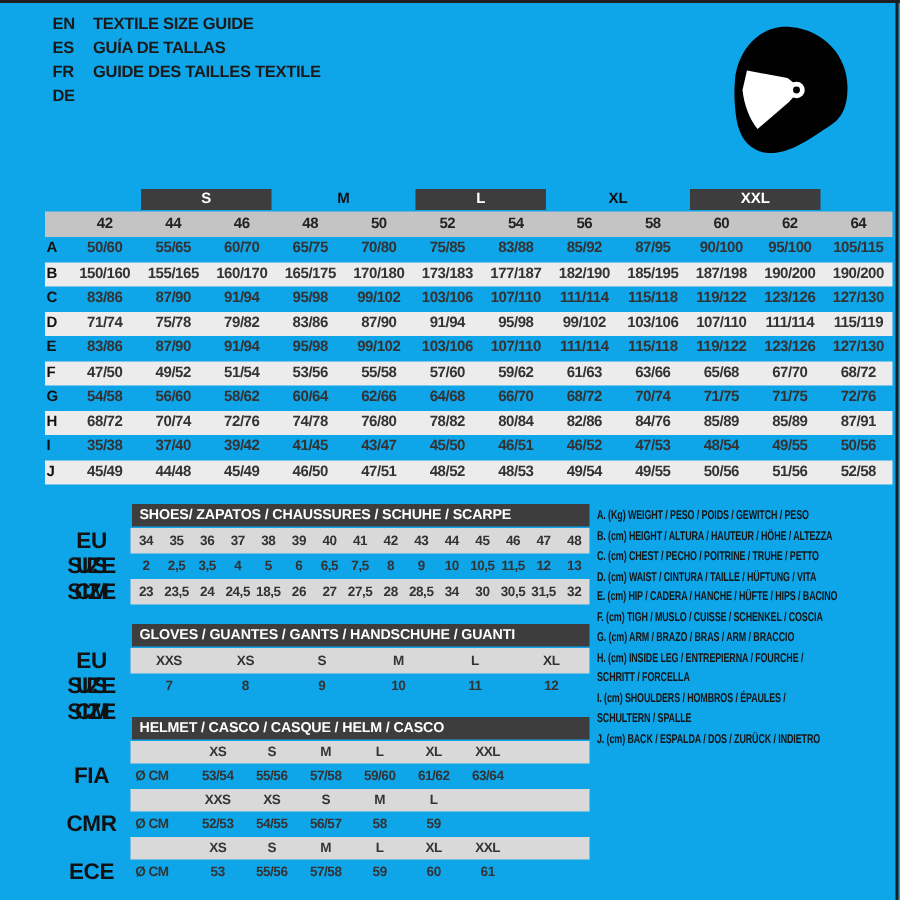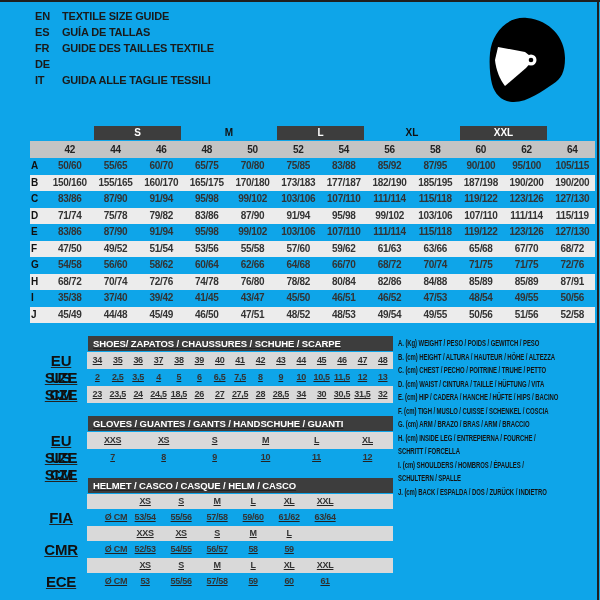--- a/index.html
+++ b/index.html
@@ -24,32 +24,32 @@
   .mt-group{width:91.5px;box-sizing:border-box;padding:0 2.5px;}
   .mt-group-label{height:14px;line-height:14px;text-align:center;}
   .mt-group.dark .mt-group-label{background:#3d3d3d;color:#fff;}
   .mt-row{display:flex;height:16.5px;line-height:16.5px;font-size:10px;font-weight:bold;letter-spacing:-0.3px;color:#333;}
   .mt-row.band{background:#c4c4c4;height:17px;line-height:17px;color:#232323;margin-top:1px;}
   .mt-row.stripe{background:#ececec;}
   .mt-letter{width:16px;padding-left:1px;color:#111;}
   .mt-cell{flex:1;text-align:center;}
 
   
-  .subtable{position:absolute;left:30px;width:363px;text-decoration:underline;}
+  .subtable{position:absolute;left:30px;width:363px;}
   .st-row{display:flex;height:17px;line-height:17px;}
   .st-title-row{height:16px;}
   .st-label{width:58px;box-sizing:border-box;padding-left:5px;font-size:15px;font-weight:bold;
             letter-spacing:-0.2px;color:#111;text-align:center;}
   .st-title{width:305px;height:15px;line-height:15px;background:#3d3d3d;color:#fff;
             font-size:9.5px;font-weight:bold;letter-spacing:-0.1px;padding-left:5px;box-sizing:border-box;}
   .st-cells{width:311px;display:flex;font-size:9px;font-weight:bold;letter-spacing:-0.3px;color:#333;}
   .st-cells.shaded{background:#d9d9d9;}
   .st-cell{flex:1;text-align:center;}
   .st-row.hband{height:15px;line-height:15px;}
-  .ht-unit{width:40px;box-sizing:border-box;padding-left:3px;text-align:right;}
+  .ht-unit{width:40px;box-sizing:border-box;padding-left:3px;text-align:left;}
   .ht-cell{width:36px;text-align:center;}
 
   
   .legend{position:absolute;left:398px;top:337px;width:282px;transform:scaleX(0.70);
           transform-origin:left top;font-size:8.5px;font-weight:bold;letter-spacing:-0.1px;
           line-height:13.5px;color:#141414;}
   .legend-line{white-space:nowrap;}
 </style>
 </head>
 <body>
@@ -66,24 +66,20 @@
     <div class="lang-row">
       <span class="lang-code">ES</span>
       <span class="lang-title">GUÍA DE TALLAS</span>
     </div>
     <div class="lang-row">
       <span class="lang-code">FR</span>
       <span class="lang-title">GUIDE DES TAILLES TEXTILE</span>
     </div>
     <div class="lang-row">
       <span class="lang-code">DE</span>
-    </div>
-    <div class="lang-row">
-      <span class="lang-code">IT</span>
-      <span class="lang-title">GUIDA ALLE TAGLIE TESSILI</span>
     </div>
   </div>
 
   <div class="helmet-pic">
     <svg width="115" height="100" viewBox="0 0 115 100" xmlns="http://www.w3.org/2000/svg" aria-hidden="true">
       <path fill="#000000" d="M65 12 C 88 14 103 32 103 52 C 103 66 99 73 91 78 C 80 85 65 97 50 96 C 40 95 33 89 30 78 C 28 70 27 58 28 47 C 30 27 45 10 65 12 Z"></path>
       <path fill="#ffffff" d="M36 41 L 63 46 L 72 53 L 64 62 L 43 80 C 38 74 34 64 33 54 Z"></path>
       <circle cx="69" cy="54" r="5.5" fill="#ffffff"></circle>
       <circle cx="69" cy="54" r="2.3" fill="#000000"></circle>
     </svg>
@@ -232,21 +228,21 @@
       <div class="mt-row stripe">
         <div class="mt-letter">H</div>
         <div class="mt-cell">68/72</div>
         <div class="mt-cell">70/74</div>
         <div class="mt-cell">72/76</div>
         <div class="mt-cell">74/78</div>
         <div class="mt-cell">76/80</div>
         <div class="mt-cell">78/82</div>
         <div class="mt-cell">80/84</div>
         <div class="mt-cell">82/86</div>
-        <div class="mt-cell">84/88</div>
+        <div class="mt-cell">84/76</div>
         <div class="mt-cell">85/89</div>
         <div class="mt-cell">85/89</div>
         <div class="mt-cell">87/91</div>
       </div>
       <div class="mt-row">
         <div class="mt-letter">I</div>
         <div class="mt-cell">35/38</div>
         <div class="mt-cell">37/40</div>
         <div class="mt-cell">39/42</div>
         <div class="mt-cell">41/45</div>

